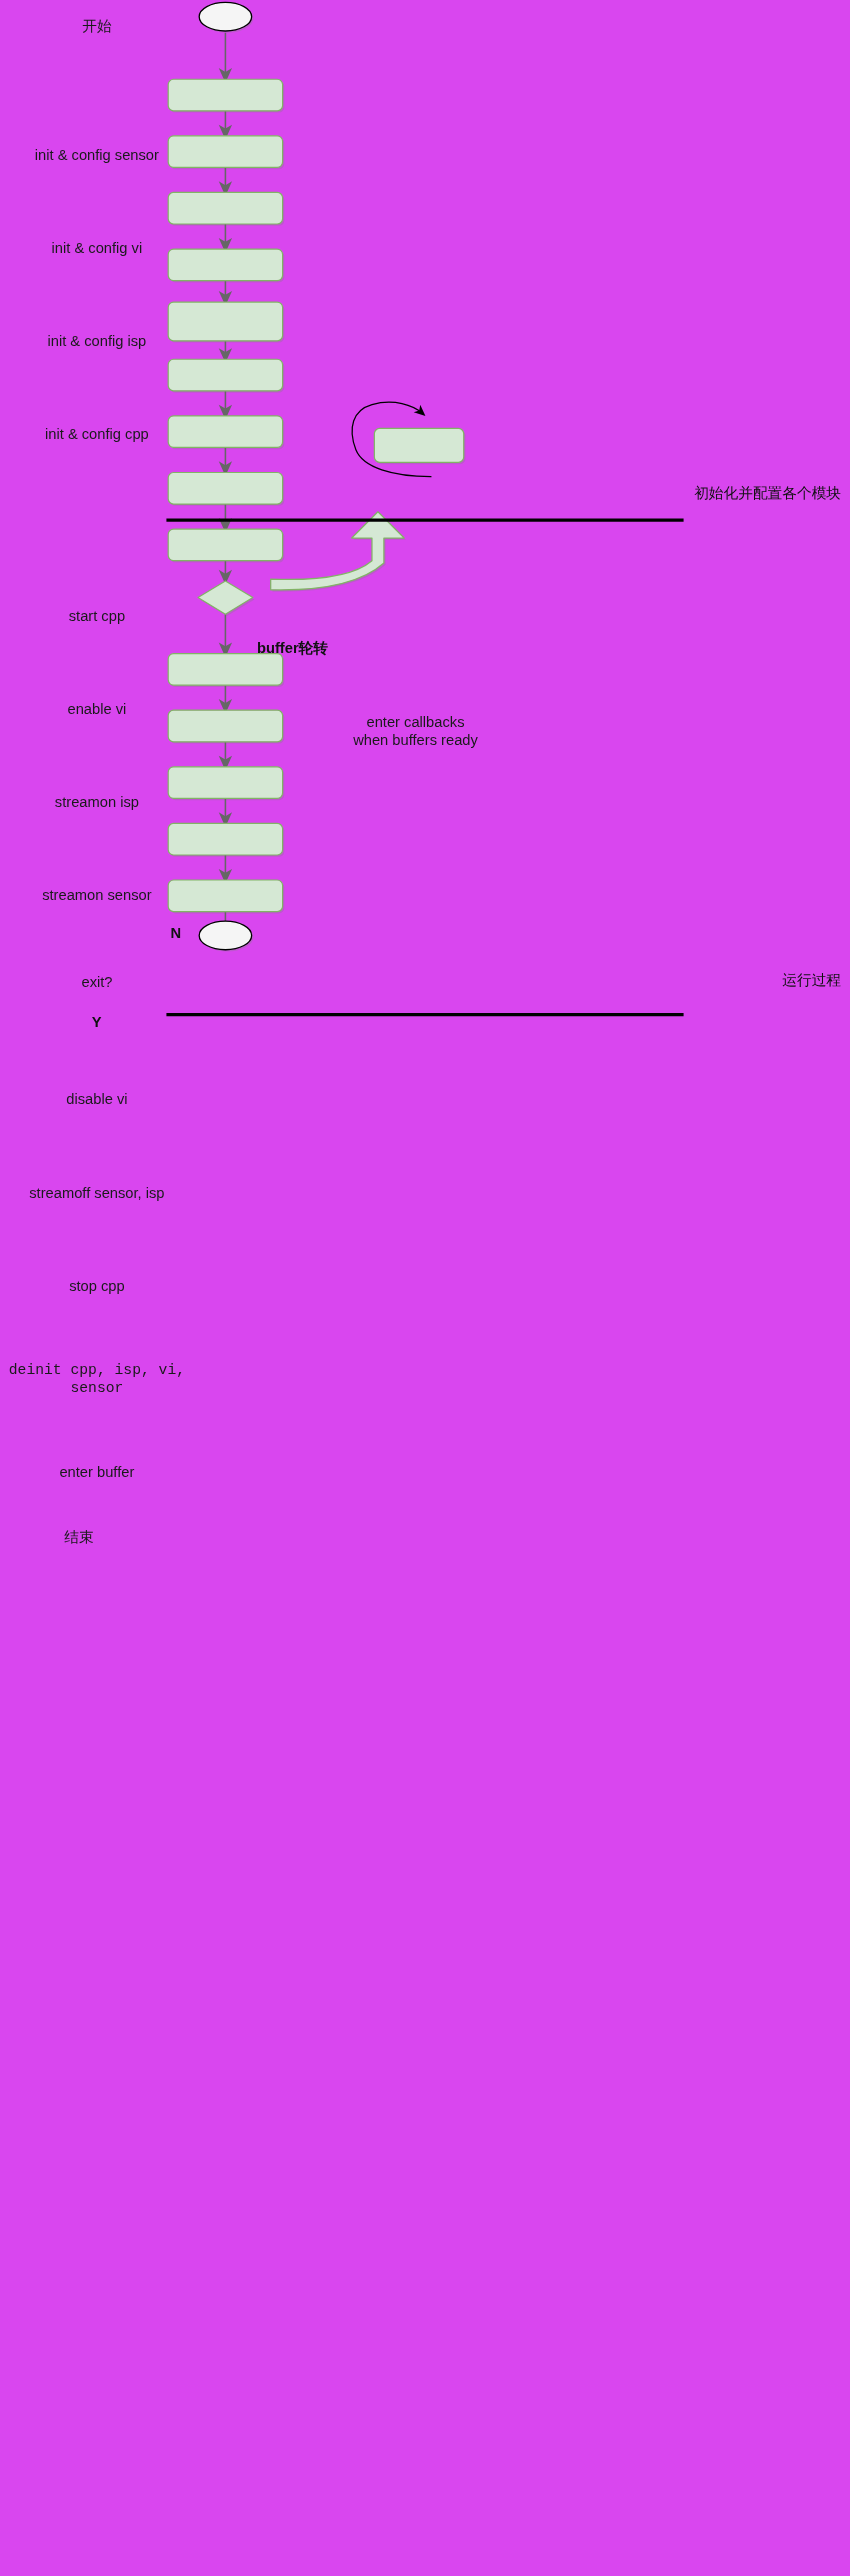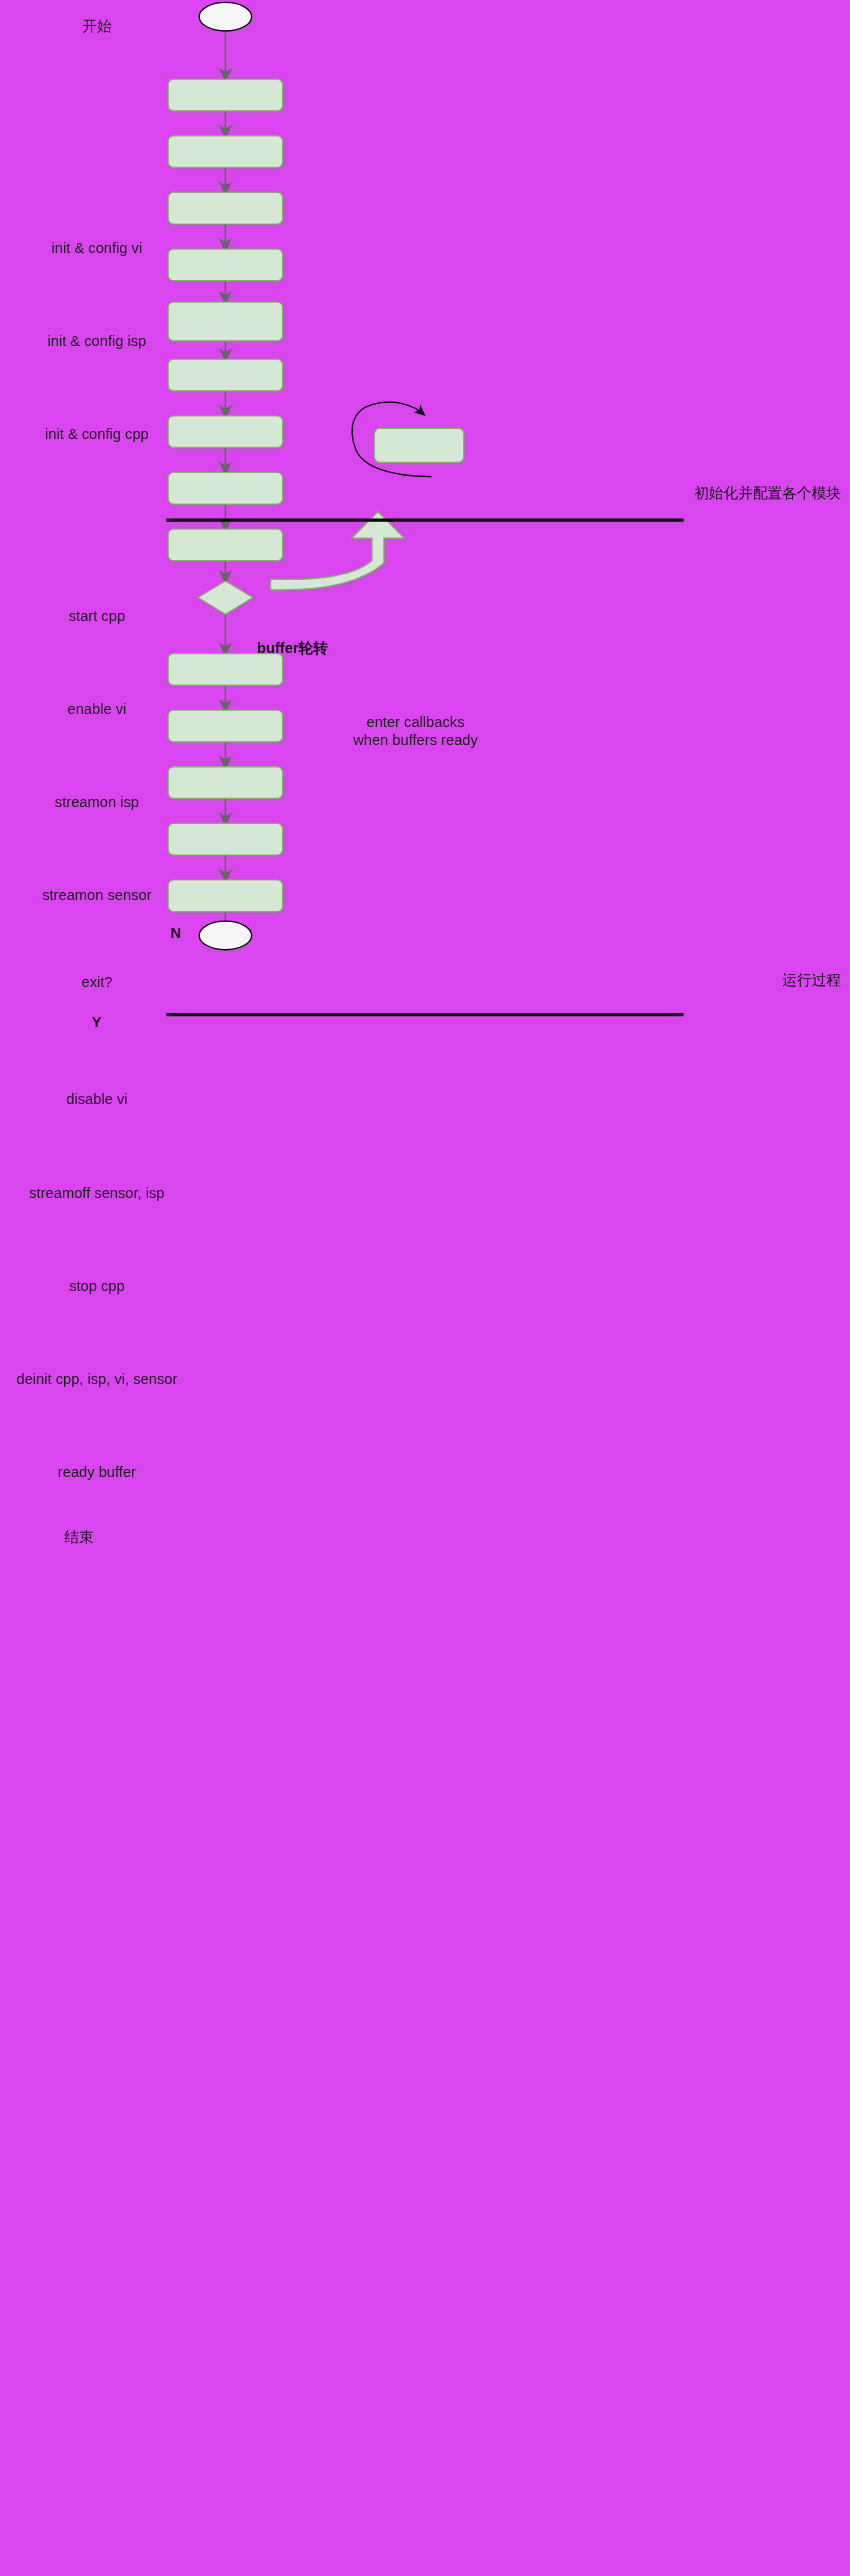--- a/index.html
+++ b/index.html
@@ -146,32 +146,33 @@
 
     <g stroke="#000000" stroke-width="5.5">
       <line x1="0" y1="873" x2="868" y2="873"></line>
       <line x1="0" y1="1703" x2="868" y2="1703"></line>
     </g>
   </svg>
 
   <div class="shape-label term-label" style="left:54px;top:3.9px;width:86px;height:47px;">开始</div>
   <div class="shape-label term-label" style="left:36px;top:1514px;width:86px;height:47px;">结束</div>
 
+  <div class="shape-label proc-label" style="left:2.9px;top:130px;width:188px;height:52px;">init &amp; config sensor</div>
   <div class="shape-label proc-label" style="left:2.9px;top:223px;width:188px;height:52px;">init &amp; config vi</div>
   <div class="shape-label proc-label" style="left:2.9px;top:316px;width:188px;height:52px;">init &amp; config isp</div>
   <div class="shape-label proc-label" style="left:2.9px;top:409px;width:188px;height:52px;">init &amp; config cpp</div>
   <div class="shape-label proc-label" style="left:2.9px;top:591px;width:188px;height:52px;">start cpp</div>
   <div class="shape-label proc-label" style="left:2.9px;top:684px;width:188px;height:52px;">enable vi</div>
   <div class="shape-label proc-label" style="left:2.9px;top:777px;width:188px;height:52px;">streamon isp</div>
   <div class="shape-label proc-label" style="left:2.9px;top:870px;width:188px;height:52px;">streamon sensor</div>
   <div class="shape-label proc-label" style="left:2.9px;top:1074px;width:188px;height:52px;">disable vi</div>
   <div class="shape-label proc-label" style="left:2.9px;top:1261px;width:188px;height:52px;">stop cpp</div>
   <div class="shape-label proc-label" style="left:2.9px;top:1168px;width:188px;height:52px;">streamoff sensor, isp</div>
-  <div class="shape-label proc-label" style="left:2.9px;top:1354px;width:188px;height:52px;">deinit cpp, isp, vi, sensor</div>
-  <div class="shape-label proc-label" style="left:2.9px;top:1447px;width:188px;height:52px;">ready buffer</div>
+  <div class="shape-label proc-label" style="left:2.9px;top:1354px;width:188px;height:52px;font-family:Liberation Mono, monospace;">deinit cpp, isp, vi, sensor</div>
+  <div class="shape-label proc-label" style="left:2.9px;top:1447px;width:188px;height:52px;">enter buffer</div>
 
   <div class="shape-label proc-label" style="left:52px;top:959px;width:90px;height:47px;">exit?</div>
 
   <div class="shape-label proc-label" style="left:342px;top:704px;width:147px;height:56px;">enter callbacks
 when buffers ready</div>
 
   <div class="edge-label" style="left:84px;top:1014px;width:25.5px;">Y</div>
   <div class="edge-label" style="left:163px;top:925px;width:25.5px;">N</div>
   <div class="edge-label" style="left:257px;top:639px;width:118px;text-align:left;">buffer轮转</div>
 

